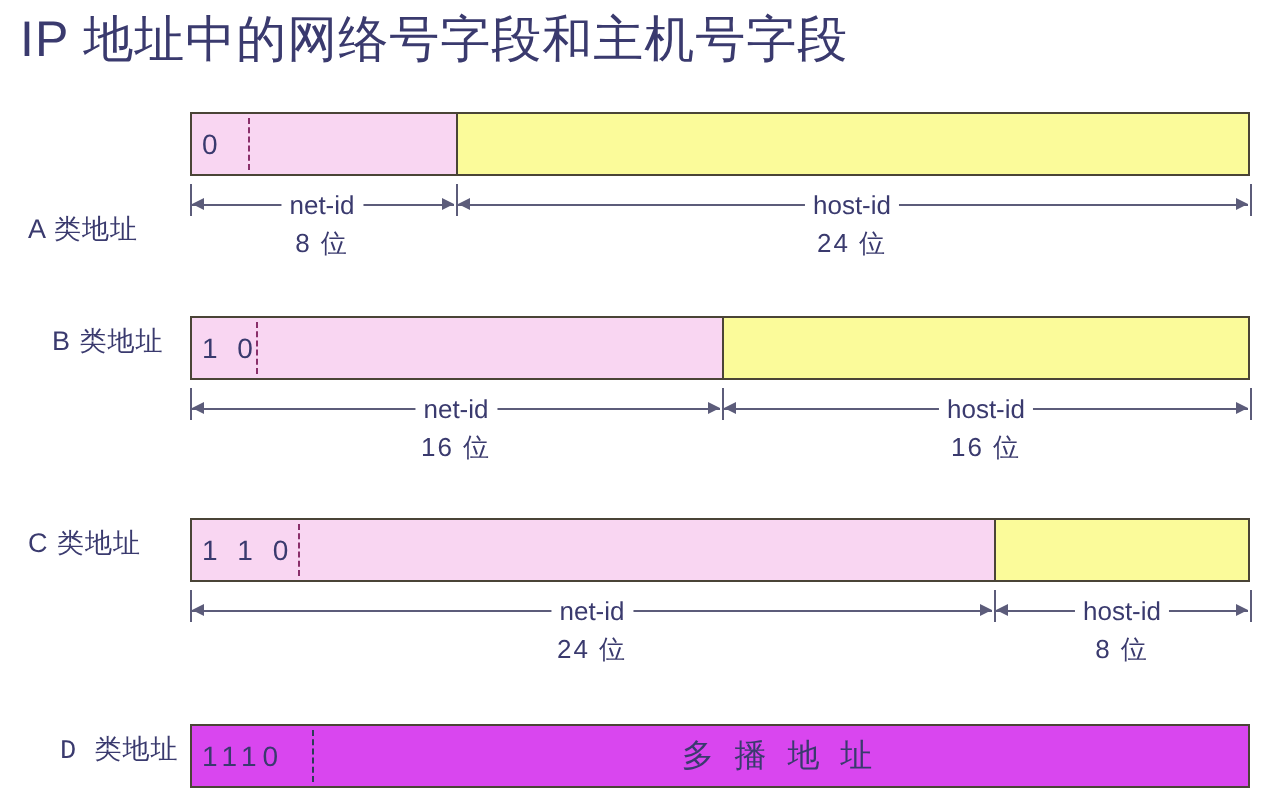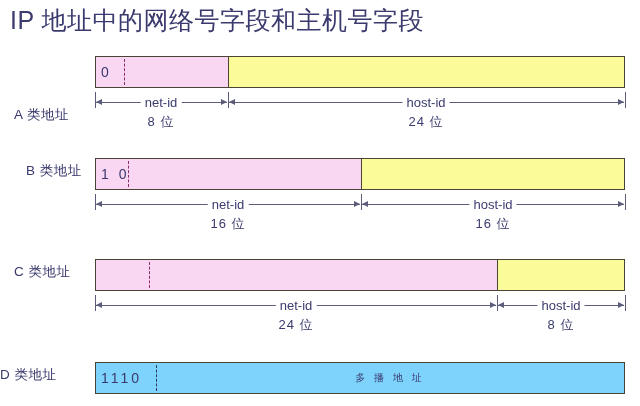--- a/index.html
+++ b/index.html
@@ -42,21 +42,21 @@
 
   .bar {
     position: absolute;
     box-sizing: border-box;
     border: 1.5px solid #4a4436;
     height: 32px;
     overflow: visible;
   }
   .bar.netid   { background: #f9d6f2; border-right: none; }
   .bar.hostid  { background: #fbfb9a; border-left: 1.5px solid #4a4436; }
-  .bar.multi   { background: #7dd3fc; text-decoration: underline; }
+  .bar.multi   { background: #d946ef; text-decoration: underline; }
 
   .prefix {
     position: absolute;
     left: 5px;
     top: 0;
     height: 100%;
     display: flex;
     align-items: center;
     font-size: 14px;
     letter-spacing: 3px;
@@ -73,21 +73,21 @@
   }
   .dash.blue { border-left: 1.5px dashed #2b3b55; }
 
   .multi-label {
     position: absolute;
     top: 0;
     height: 100%;
     display: flex;
     align-items: center;
     justify-content: center;
-    font-size: 10px;
+    font-size: 16px;
     letter-spacing: 3px;
     color: #3a3a6e;
     white-space: nowrap;
   }
 
   
   .tick {
     position: absolute;
     width: 0;
     border-left: 1px solid #5c5c7a;
@@ -173,38 +173,39 @@
 <div class="tick" style="left:625px; top:194px; height:16px;"></div>
 <div class="dimline" style="left:362px; top:204px; width:262px;"></div>
 <div class="arrow left" style="left:362px; top:200.5px;"></div>
 <div class="arrow right" style="left:618px; top:200.5px;"></div>
 <div class="dimtext" style="left:493px; top:197px;">host-id</div>
 <div class="dimsub" style="left:493px; top:215px;">16 位</div>
 
 <div class="row-label" style="left:14px; top:263px;">C 类地址</div>
 
 <div class="bar netid" style="left:95px; top:259px; width:402px;">
+  <span class="prefix">1 1 0</span>
   <span class="dash" style="left:53px;"></span>
 </div>
 <div class="bar hostid" style="left:497px; top:259px; width:128px;"></div>
 
 <div class="tick" style="left:95px; top:295px; height:16px;"></div>
 <div class="tick" style="left:497px; top:295px; height:16px;"></div>
 <div class="dimline" style="left:96px; top:305px; width:400px;"></div>
 <div class="arrow left" style="left:96px; top:301.5px;"></div>
 <div class="arrow right" style="left:490px; top:301.5px;"></div>
 <div class="dimtext" style="left:296px; top:298px;">net-id</div>
 <div class="dimsub" style="left:296px; top:316px;">24 位</div>
 
 <div class="tick" style="left:625px; top:295px; height:16px;"></div>
 <div class="dimline" style="left:498px; top:305px; width:126px;"></div>
 <div class="arrow left" style="left:498px; top:301.5px;"></div>
 <div class="arrow right" style="left:618px; top:301.5px;"></div>
 <div class="dimtext" style="left:561px; top:298px;">host-id</div>
 <div class="dimsub" style="left:561px; top:316px;">8 位</div>
 
-<div class="row-label" style="left:0; top:366px;">D 类地址</div>
+<div class="row-label" style="left:30px; top:366px;font-family:Liberation Mono, monospace;">D 类地址</div>
 
 <div class="bar multi" style="left:95px; top:362px; width:530px;">
   <span class="prefix">1110</span>
   <span class="dash blue" style="left:60px;"></span>
   <span class="multi-label" style="left:60px; right:0;">多 播 地 址</span>
 </div>
 
 </body></html>

